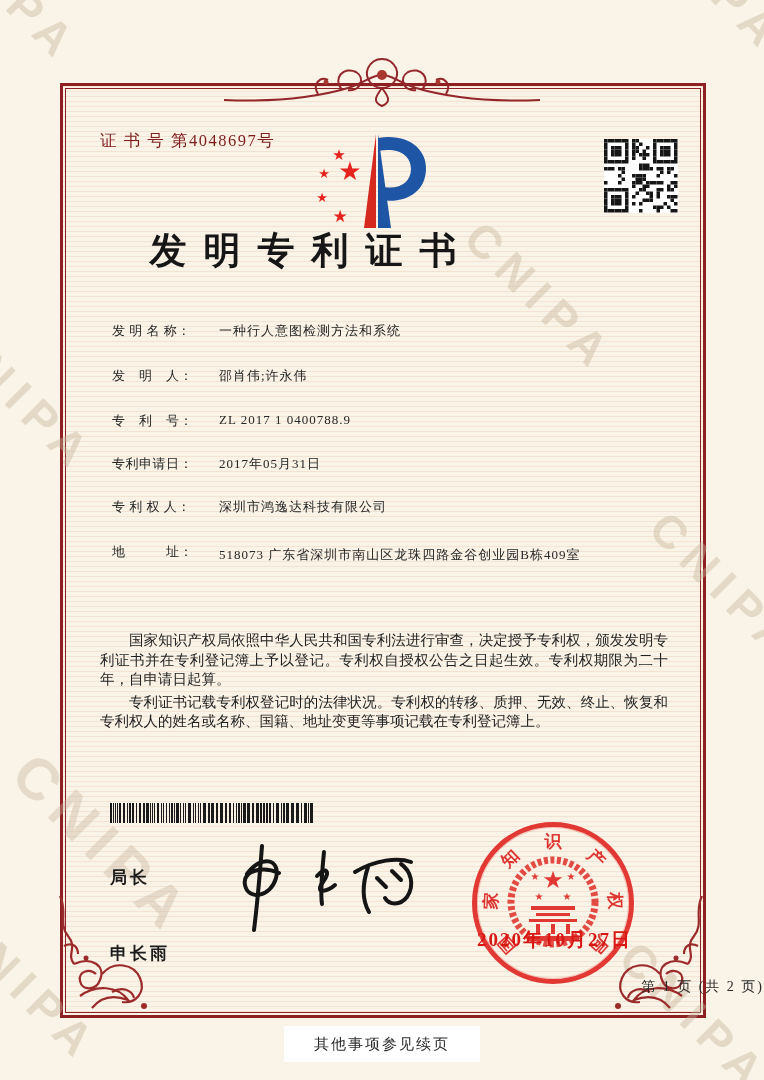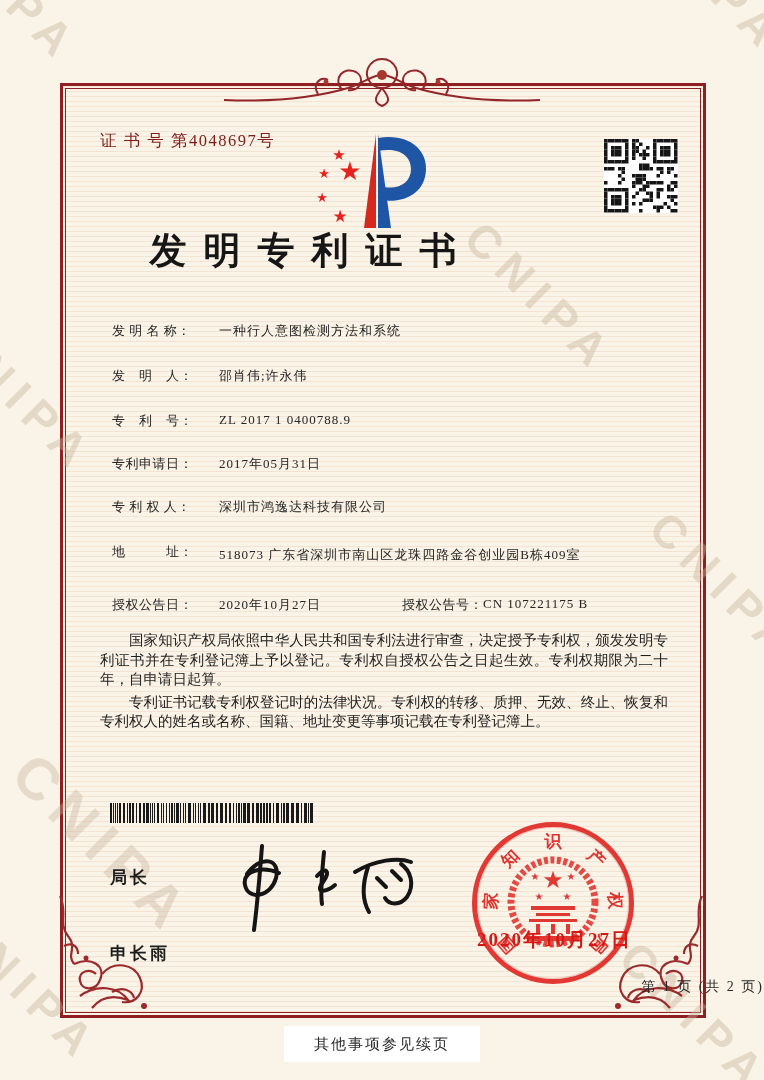--- a/index.html
+++ b/index.html
@@ -356,24 +356,20 @@
   </div>
   <div class="frow r4">
     <span class="flabel">专利申请日：</span><span class="fvalue">2017年05月31日</span>
   </div>
   <div class="frow r5">
     <span class="flabel">专 利 权 人：</span><span class="fvalue">深圳市鸿逸达科技有限公司</span>
   </div>
   <div class="frow r6">
     <span class="flabel">地　　　址：</span><span class="fvalue addr">518073 广东省深圳市南山区龙珠四路金谷创业园B栋409室</span>
   </div>
-  <div class="frow r7">
-    <span><span class="flabel">授权公告日：</span><span class="fvalue">2020年10月27日</span></span>
-    <span class="grant-no"><span class="flabel" style="min-width:0">授权公告号：</span><span class="fvalue">CN 107221175 B</span></span>
-  </div>
 
   <div class="paras">
     <p>国家知识产权局依照中华人民共和国专利法进行审查，决定授予专利权，颁发发明专利证书并在专利登记簿上予以登记。专利权自授权公告之日起生效。专利权期限为二十年，自申请日起算。</p>
     <p>专利证书记载专利权登记时的法律状况。专利权的转移、质押、无效、终止、恢复和专利权人的姓名或名称、国籍、地址变更等事项记载在专利登记簿上。</p>
   </div>
 
   <svg class="barcode" id="barcode" width="205" height="20" viewBox="0 0 205 20">
       <rect x="0" y="0" width="2" height="20" fill="#1a1a1a"></rect>
       <rect x="3" y="0" width="1" height="20" fill="#1a1a1a"></rect>
       <rect x="5" y="0" width="1" height="20" fill="#1a1a1a"></rect>

